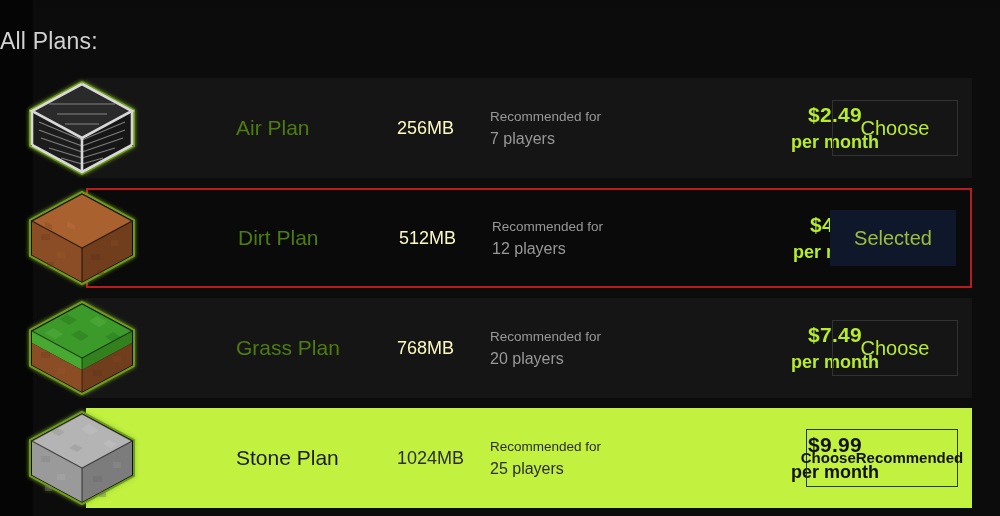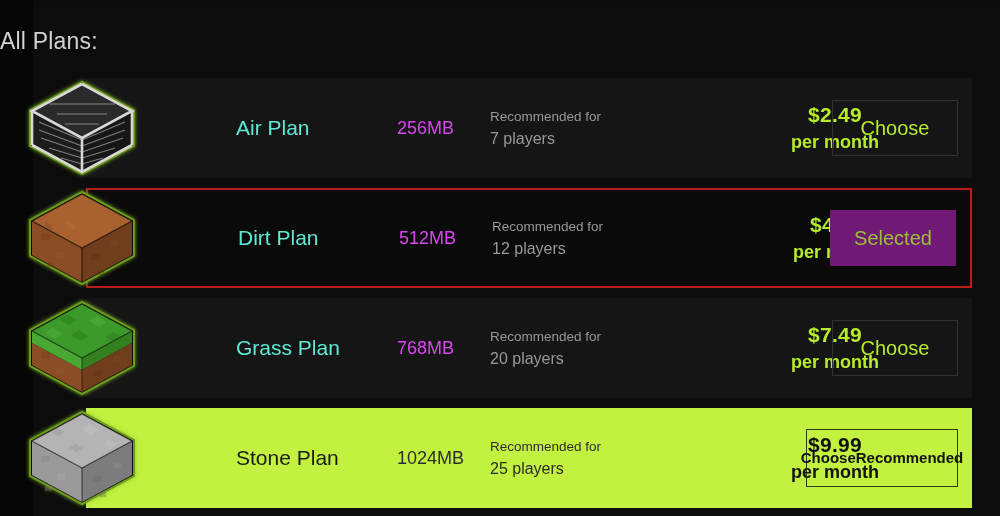--- a/index.html
+++ b/index.html
@@ -98,30 +98,30 @@
     filter: drop-shadow(0px 0px 2px rgba(130,190,40,0.85));
   }
 
   
   .plan-name {
     position: absolute;
     left: 150px;
     top: 50%;
     transform: translateY(-50%);
     font-size: 21px;
-    color: #5eead4;
+    color: #4d7c0f;
     white-space: nowrap;
   }
   .plan-ram {
     position: absolute;
     left: 311px;
     top: 50%;
     transform: translateY(-50%);
     font-size: 18px;
-    color: #d946ef;
+    color: #fef9c3;
     white-space: nowrap;
   }
   .plan-rec {
     position: absolute;
     left: 404px;
     top: 50%;
     transform: translateY(-50%);
     color: #989898;
     line-height: 1.45;
     white-space: nowrap;
@@ -171,21 +171,21 @@
     box-sizing: border-box;
     font-size: 20px;
     color: #b7ec2a;
     border: 1px solid #323232;
     background: transparent;
     line-height: 1.15;
     cursor: pointer;
   }
   .action-btn.selected-btn {
     border: none;
-    background: #701a75;
+    background: #0f172a;
     color: #9cbf39;
   }
   .action-btn.recommend-btn {
     border: 1px solid #2b3a09;
     background: transparent;
     color: #121212;
     font-size: 15px;
     font-weight: 700;
     width: 152px;
     height: 58px;

